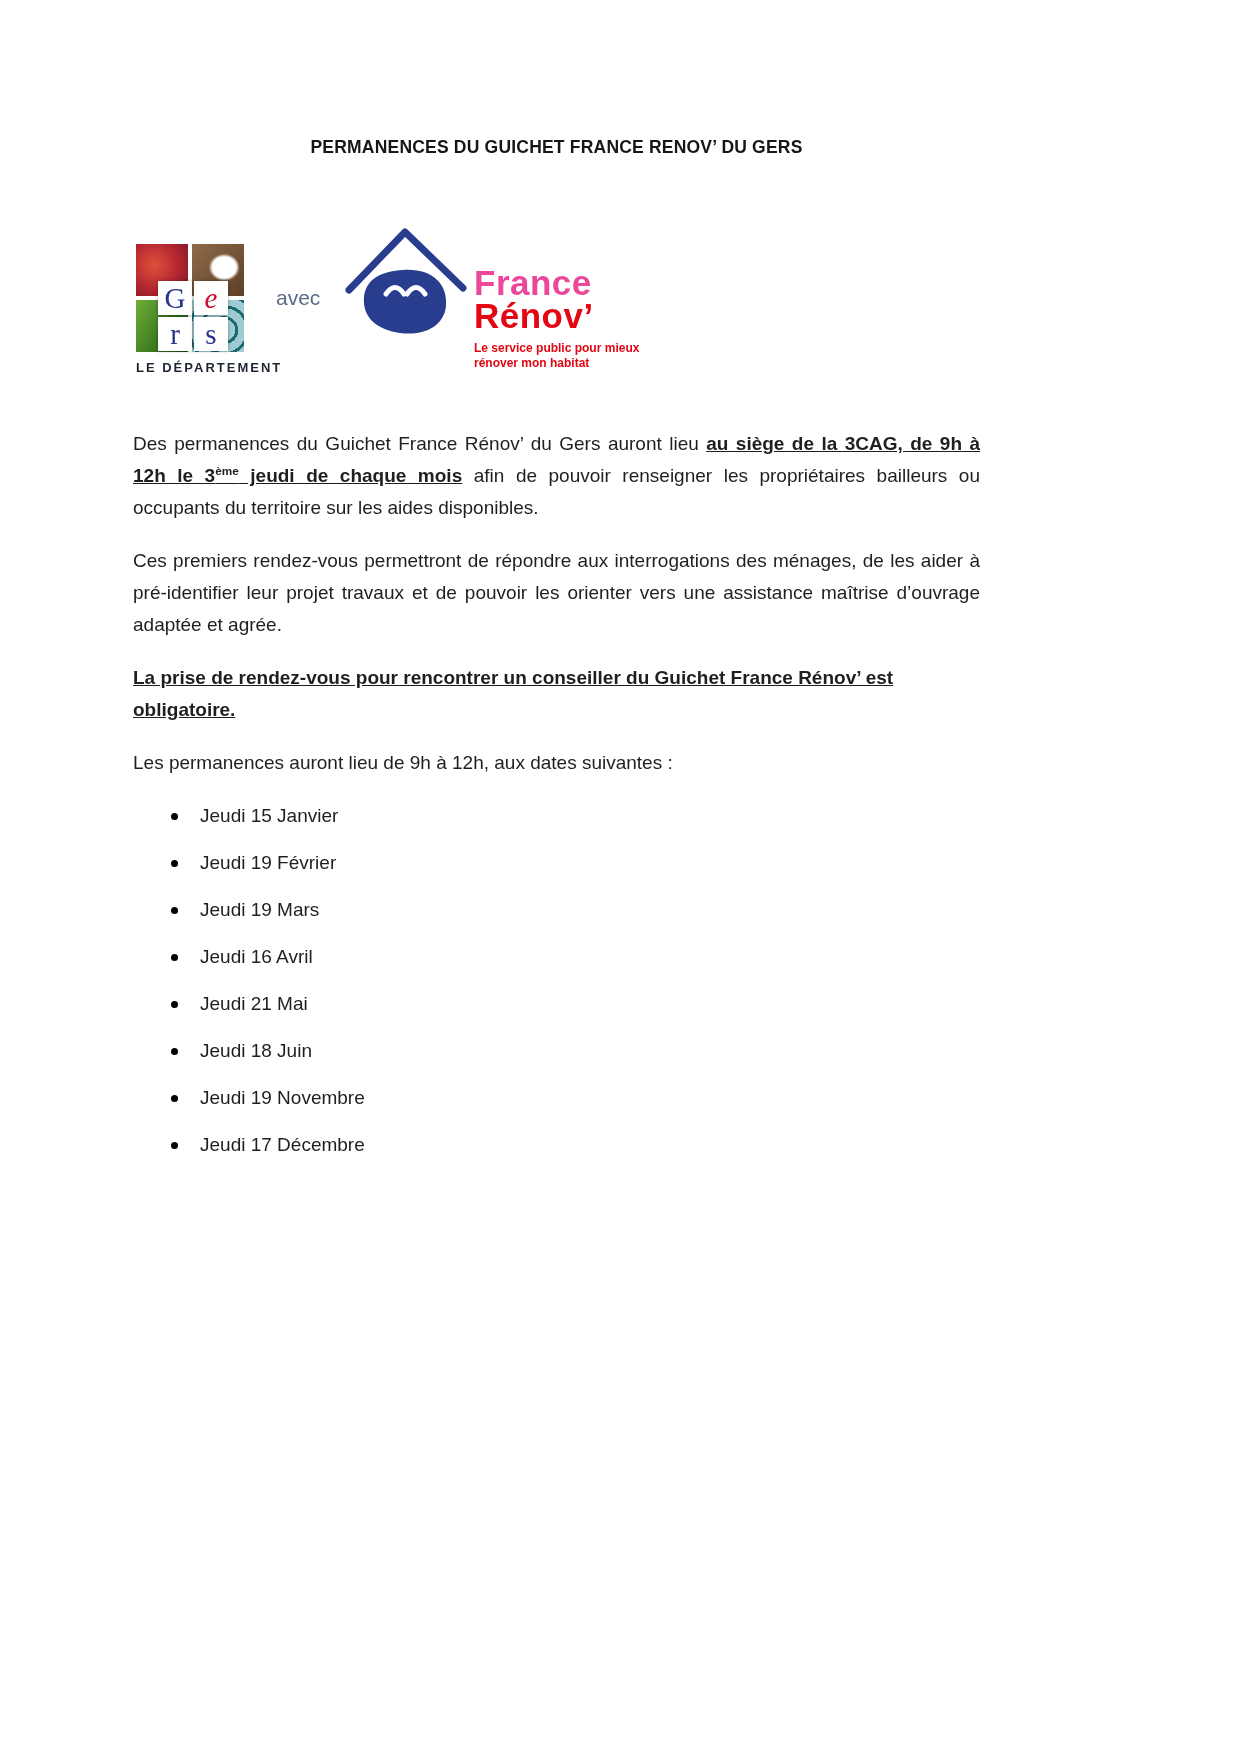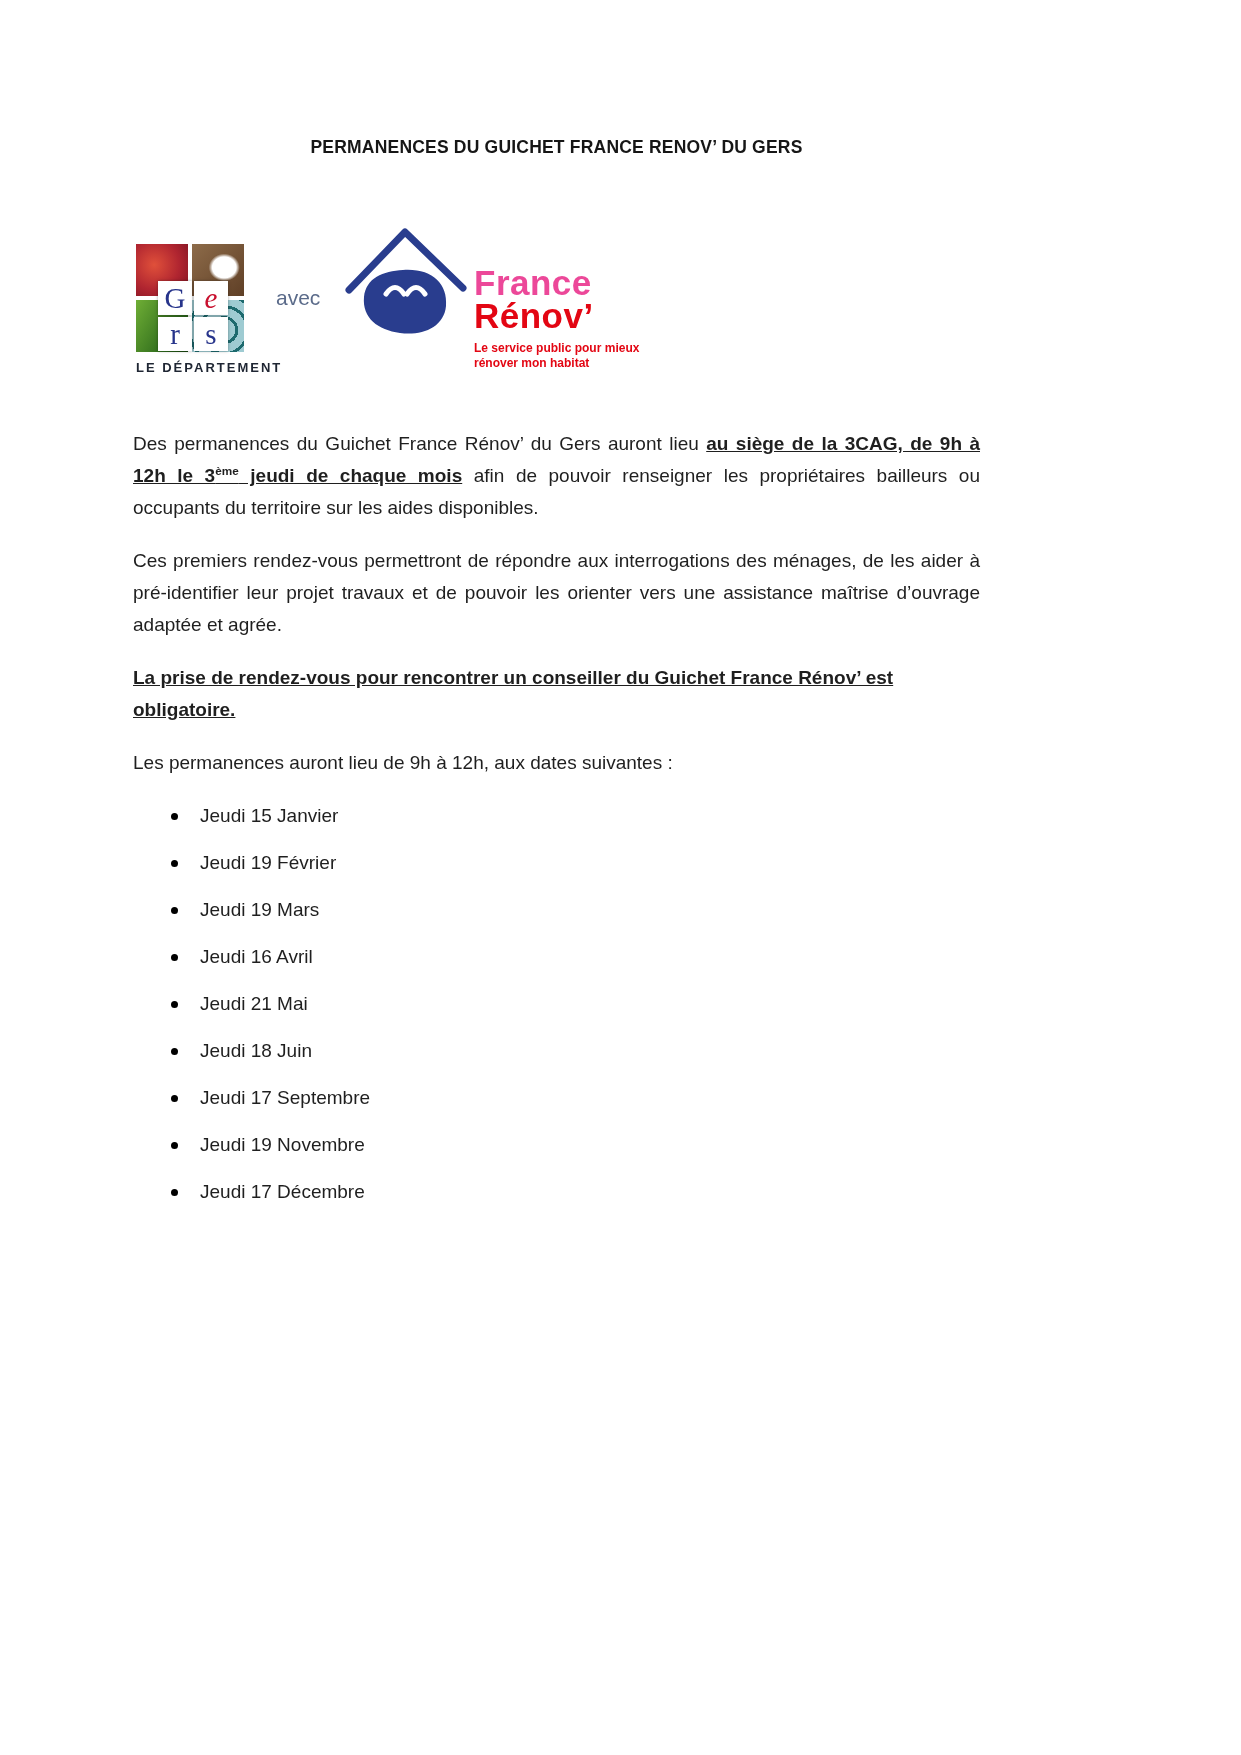--- a/index.html
+++ b/index.html
@@ -107,20 +107,19 @@
 
     <p class="para">Les permanences auront lieu de 9h à 12h, aux dates suivantes :</p>
 
     <ul class="dates">
       <li>Jeudi 15 Janvier</li>
       <li>Jeudi 19 Février</li>
       <li>Jeudi 19 Mars</li>
       <li>Jeudi 16 Avril</li>
       <li>Jeudi 21 Mai</li>
       <li>Jeudi 18 Juin</li>
-      <li>Jeudi 17 Septembre</li>
       <li>Jeudi 19 Novembre</li>
       <li>Jeudi 17 Décembre</li>
     </ul>
 
 
   </div>
 </div>
 
 </body></html>

